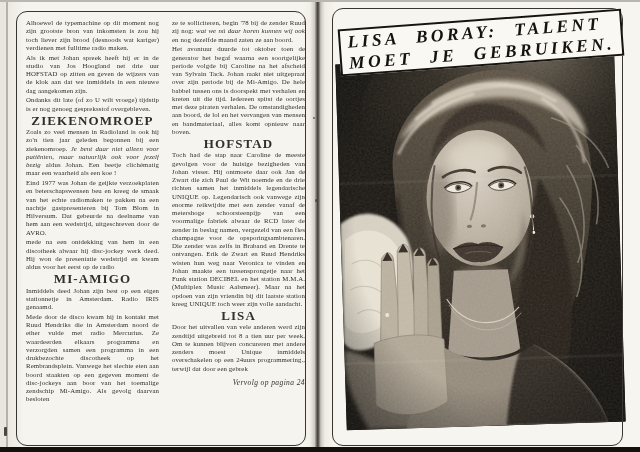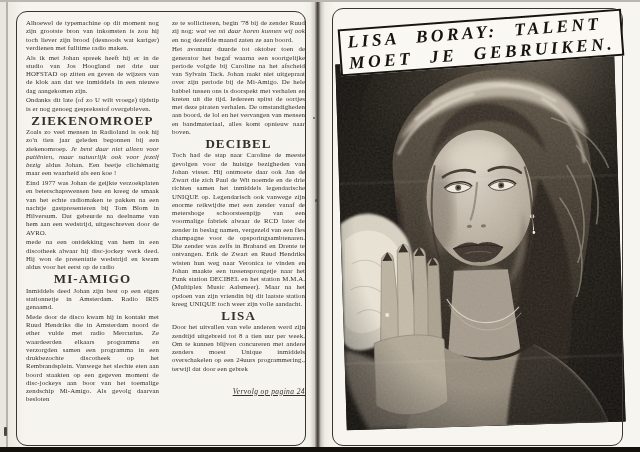--- a/index.html
+++ b/index.html
@@ -14,21 +14,21 @@
   .frame{position:absolute;border:1.5px solid #3a352e;border-radius:11px;pointer-events:none;}
   .frame-left{left:14px;top:9px;width:288px;height:433px;}
   .frame-right{left:10px;top:8px;width:289px;height:436px;z-index:4;}
   
   .cols{position:absolute;left:24px;top:17px;width:280px;height:422px;display:flex;gap:13px;overflow:hidden;}
   .col{width:133px;height:100%;overflow:hidden;font-size:6.8px;line-height:8.25px;text-align:justify;
        letter-spacing:.1px;}
   .col p{margin:0 0 1.5px 0;}
   .heading{text-align:center;font-weight:bold;letter-spacing:1.1px;margin:4px 0 3px;font-size:13px;}
   .it{font-style:italic;}
-  .footer-note{text-align:right;font-style:italic;font-size:7.5px;margin-top:15px;letter-spacing:.4px;text-decoration:underline;}
+  .footer-note{text-align:right;font-style:italic;font-size:7.5px;margin-top:6px;letter-spacing:.4px;}
   
   .photo-wrap{position:absolute;left:19px;top:60px;width:279px;height:366px;
               transform:rotate(-1.8deg);z-index:2;overflow:hidden;background:#17140f;}
   .photo-wrap svg{display:block;width:100%;height:100%;}
   .banner{position:absolute;left:17px;top:19px;width:284px;height:47px;background:#faf8f3;
           border:2px solid #17130e;transform:rotate(-4.2deg);z-index:5;box-sizing:border-box;
           padding:0 7px;display:flex;flex-direction:column;justify-content:center;}
   .h-line{font-weight:bold;font-style:italic;font-size:17.5px;letter-spacing:3.4px;word-spacing:9px;
           white-space:nowrap;color:#16120d;line-height:20.5px;}
   
@@ -58,21 +58,21 @@
           <p><span>Zoals zo veel mensen in Radioland is ook hij zo'n tien jaar geleden begonnen bij een ziekenomroep. </span><span class="it">Je bent daar niet alleen voor patiënten, maar natuurlijk ook voor jezelf bezig</span><span> aldus Johan. Een beetje clichématig maar een waarheid als een koe !</span></p>
           <p><span>Eind 1977 was Johan de geijkte verzoekplaten en beterschapswensen beu en kreeg de smaak van het echte radiomaken te pakken na een nachtje gastpresenteren bij Tom Blom in Hilversum. Dat gebeurde na deelname van hem aan een wedstrijd, uitgeschreven door de AVRO.</span></p>
           <p><span>mede na een ontdekking van hem in een discotheek alwaar hij disc-jockey werk deed. Hij won de presentatie wedstrijd en kwam aldus voor het eerst op de radio</span></p>
           <div class="heading">MI-AMIGO</div>
           <p><span>Inmiddels deed Johan zijn best op een eigen stationnetje in Amsterdam. Radio IRIS genaamd.</span></p>
           <p><span>Mede door de disco kwam hij in kontakt met Ruud Hendriks die in Amsterdam noord de ether vulde met radio Mercurius. Ze waardeerden elkaars programma en verzorgden samen een programma in een drukbezochte discotheek op het Rembrandsplein. Vanwege het slechte eten aan boord staakten op een gegeven moment de disc-jockeys aan boor van het toemalige zendschip Mi-Amigo. Als gevolg daarvan besloten</span></p>
         </div>
       <div class="col">
           <p><span>ze te solliciteren, begin '78 bij de zender Ruud zij nog: </span><span class="it">wat we nú daar horen kunnen wij ook</span><span> en nog dezelfde maand zaten ze aan boord.</span></p>
           <p><span>Het avontuur duurde tot oktober toen de generator het begaf waarna een soortgelijke periode volgde bij Caroline na het afscheid van Sylvain Tack. Johan raakt niet uitgepraat over zijn periode bij de Mi-Amigo. De hele babbel tussen ons is doorspekt met verhalen en kreten uit die tijd. Iedereen spitst de oortjes met deze piraten verhalen. De omstandigheden aan boord, de lol en het vervangen van mensen en bandmateriaal, alles komt opnieuw naar boven.</span></p>
-          <div class="heading">DECIBEL</div>
+          <div class="heading">HOFSTAD</div>
           <p><span>Toch had de stap naar Caroline de meeste gevolgen voor de huisige bezigheden van Johan visser. Hij ontmoete daar ook Jan de Zwart die zich Paul de Wit noemde en de drie richten samen het inmiddels legendarische UNIQUE op. Legendarisch ook vanwege zijn enorme reikwijdte met een zender vanaf de metershoge schoorsteenpijp van een voormalige fabriek alwaar de RCD later de zender in beslag namen, vergezeld van een fles champagne voor de opsporingsambtenaren. Die zender was zelfs in Braband en Drente te ontvangen. Erik de Zwart en Ruud Hendriks wisten hun weg naar Veronica te vinden en Johan maakte een tussensprongetje naar het Funk station DECIBEL en het station M.M.A. (Multiplex Music Aalsmeer). Maar na het opdoen van zijn vriendin bij dit laatste station kreeg UNIQUE toch weer zijn volle aandacht.</span></p>
           <div class="heading">LISA</div>
           <p><span>Door het uitvallen van vele anderen werd zijn zendtijd uitgebreid tot 8 a tien uur per week. Om te kunnen blijven concureren met andere zenders moest Unique inmiddels overschakelen op een 24uurs programmering., terwijl dat door een gebrek</span></p>
           <div class="footer-note">Vervolg op pagina 24</div>
         </div>
     </div>
   </div>
 
   <div class="page page-right">
     <div class="photo-wrap">

